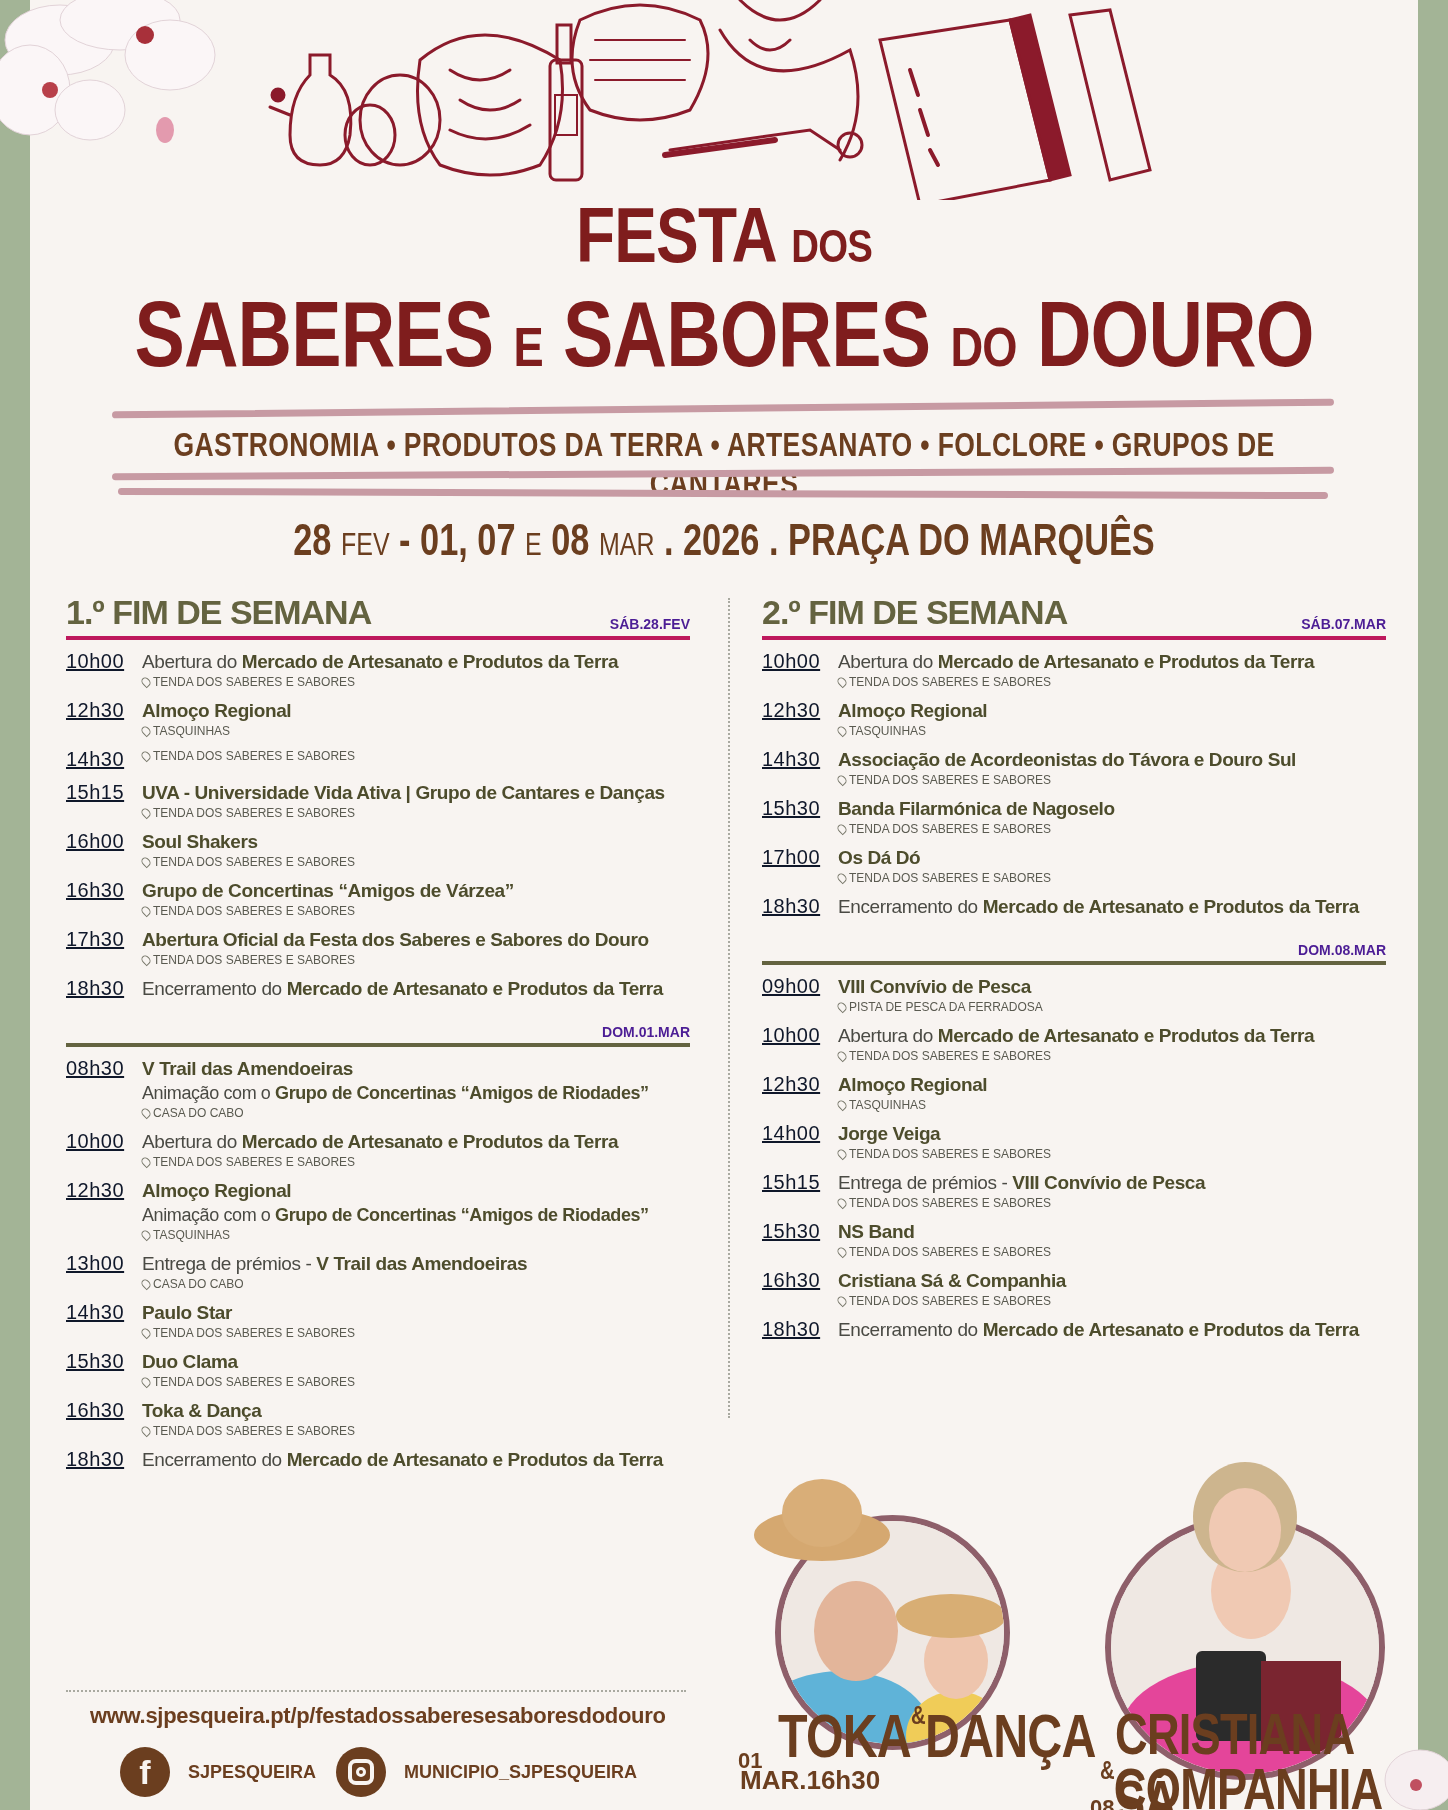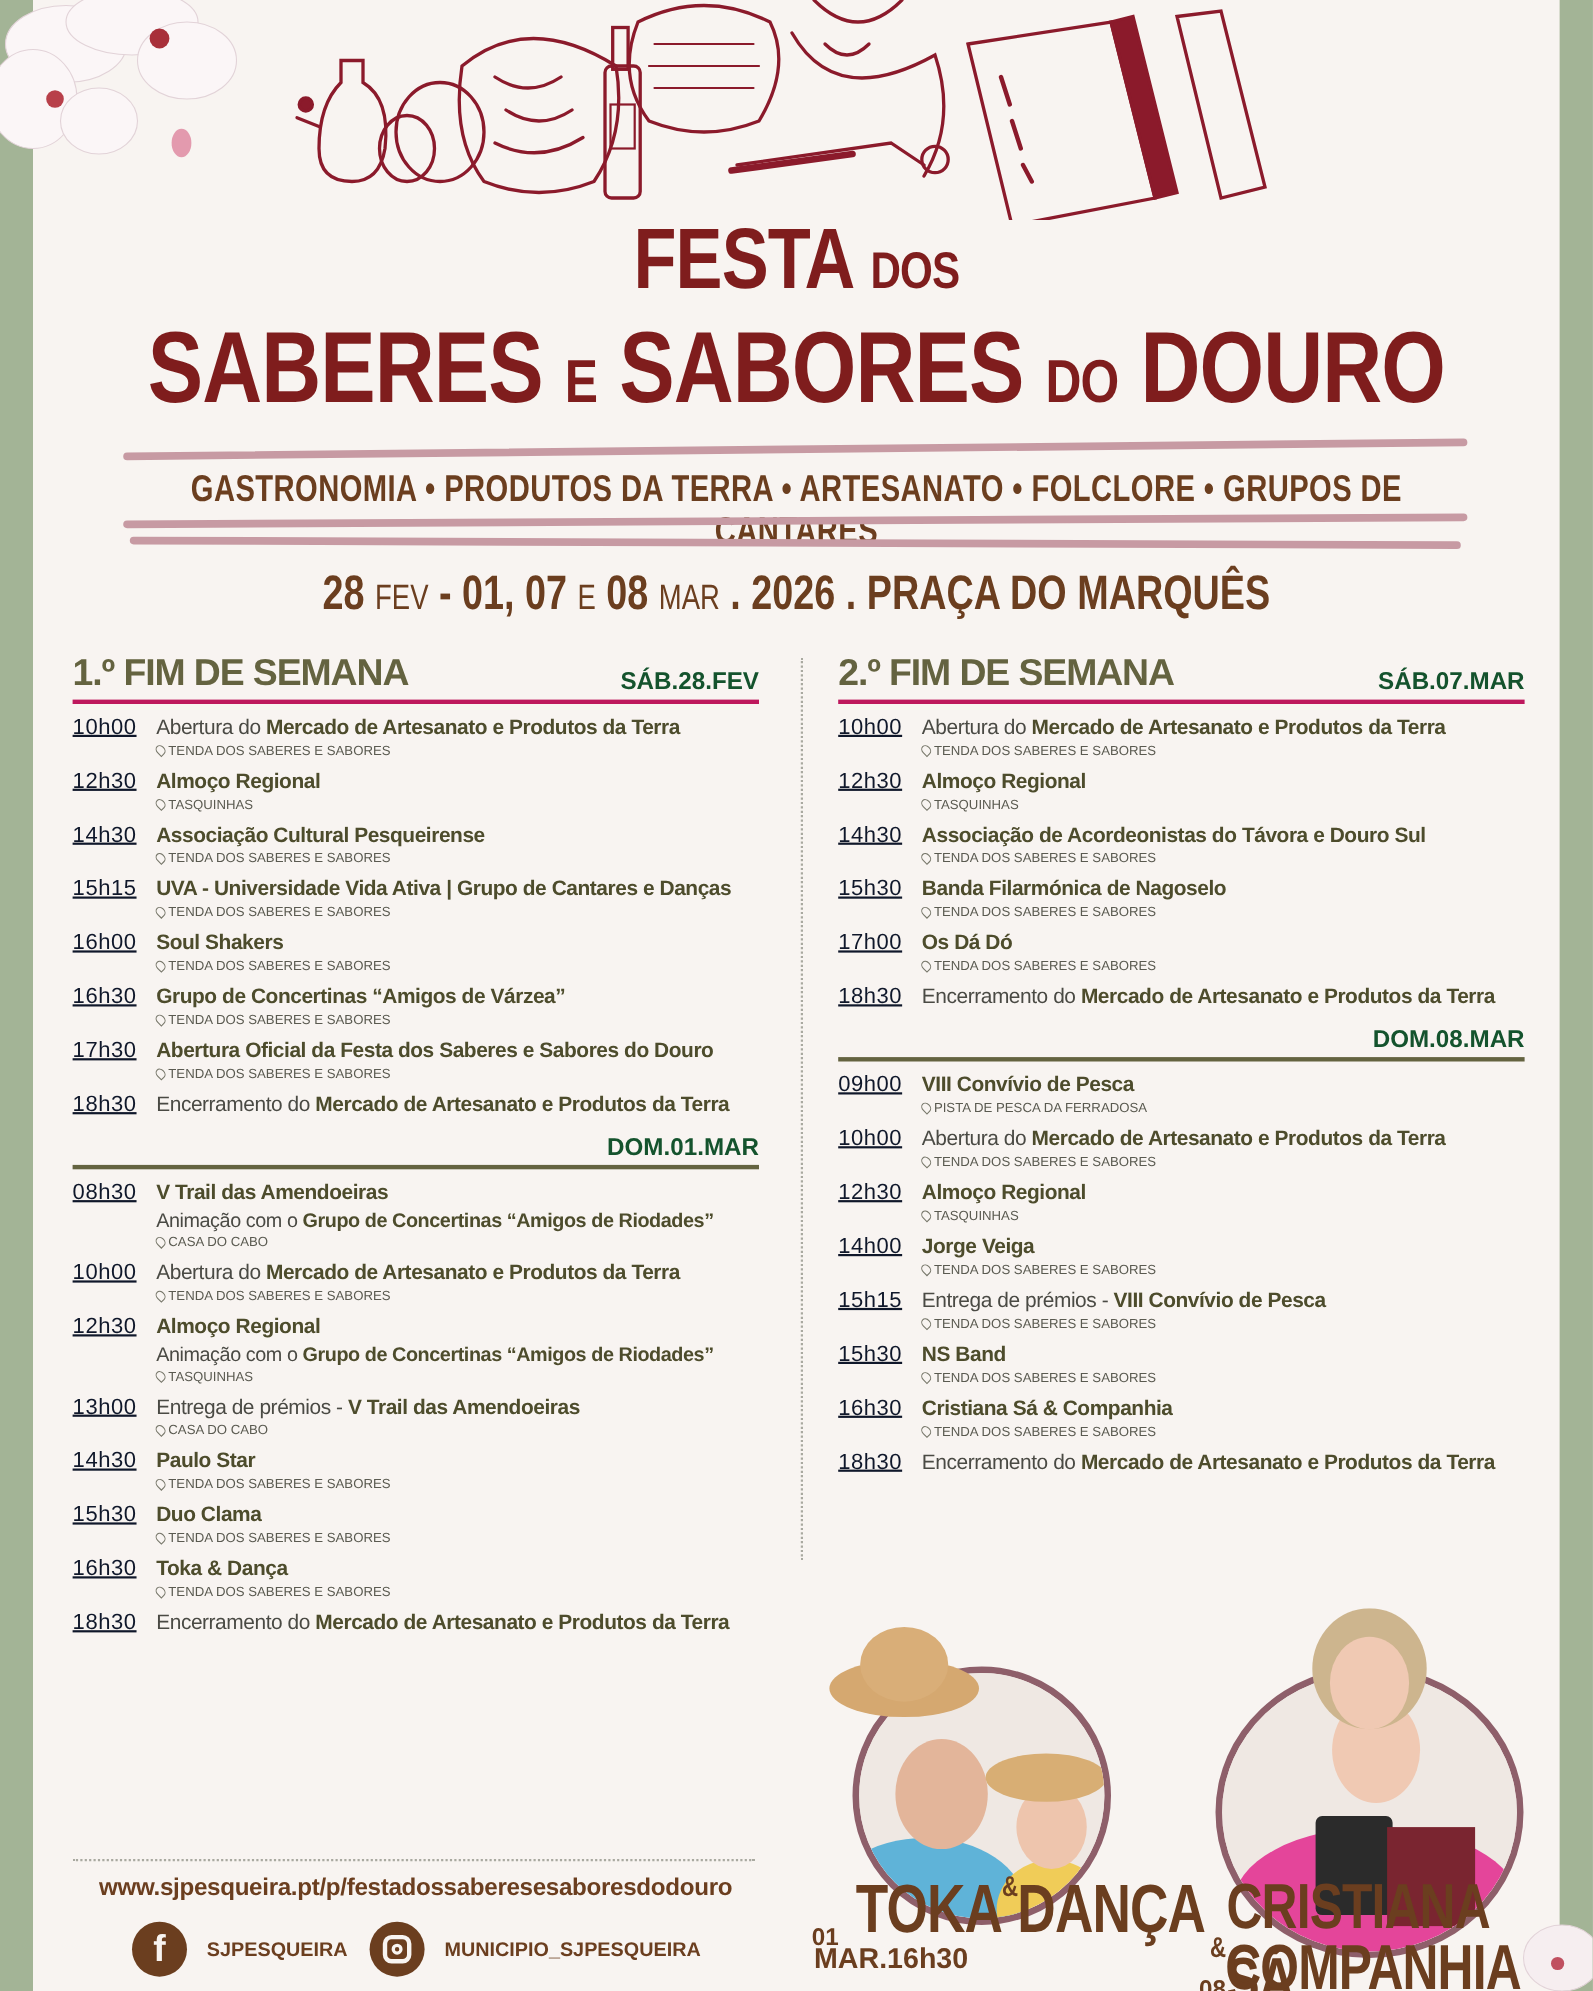--- a/index.html
+++ b/index.html
@@ -28,21 +28,21 @@
   .tagline { position: absolute; left: 0; top: 425px; width: 1448px; text-align: center; color: #6b3e1f; font-size: 34px; font-weight: bold; transform: scaleX(0.78); transform-origin: center; letter-spacing: 0.5px; }
   .dates { position: absolute; left: 0; top: 515px; width: 1448px; text-align: center; color: #6b3e1f; font-size: 44px; font-weight: bold; transform: scaleX(0.78); transform-origin: center; }
   .dates .sm { font-size: 32px; font-weight: normal; }
 
   
   .col { position: absolute; top: 598px; }
   .col-left { left: 66px; width: 624px; }
   .col-right { left: 762px; width: 624px; }
   .wk-header { display: flex; justify-content: space-between; align-items: flex-end; border-bottom: 4px solid #be185d; padding-bottom: 4px; height: 42px; }
   .wk-title { color: #646340; font-size: 34px; font-weight: bold; letter-spacing: -1px; }
-  .day-label { color: #14532d; font-size: 22px; font-weight: bold; }
+  .day-label { color: #4c1d95; font-size: 14px; font-weight: bold; }
   .day-sep { display: flex; justify-content: flex-end; align-items: flex-end; border-bottom: 4px solid #646340; padding-bottom: 3px; height: 36px; margin-top: 10px; }
   .ev { display: flex; margin-top: 10px; }
   .ev-time { width: 76px; flex: none; color: #0f172a; font-size: 20px; letter-spacing: 0.5px; text-decoration: underline; }
   .ev-body { flex: 1; color: #4a4a44; font-size: 19px; line-height: 24px; letter-spacing: -0.4px; }
   .ev-body b { color: #4d4c2c; }
   .ev-sub { font-size: 18px; }
   .ev-loc { font-size: 12px; color: #5a5a50; letter-spacing: 0; line-height: 14px; margin-top: 1px; }
   .pin { display: inline-block; width: 8px; height: 10px; border: 1.5px solid #77776a; border-radius: 50% 50% 50% 0; transform: rotate(-45deg); margin-right: 3px; vertical-align: -1px; }
 
   .divider-v { position: absolute; left: 728px; top: 598px; height: 820px; border-left: 2px dotted #a9a9a0; }
@@ -167,21 +167,20 @@
       <div class="ev">
         <span class="ev-time">12h30</span>
         <div class="ev-body">
           <div><span></span><b>Almoço Regional</b></div>
           <div class="ev-loc"><span class="pin"></span><span>TASQUINHAS</span></div>
         </div>
       </div>
       <div class="ev">
         <span class="ev-time">14h30</span>
         <div class="ev-body">
-          <div><span></span><b>Associação Cultural Pesqueirense</b></div>
           <div class="ev-loc"><span class="pin"></span><span>TENDA DOS SABERES E SABORES</span></div>
         </div>
       </div>
       <div class="ev">
         <span class="ev-time">15h15</span>
         <div class="ev-body">
           <div><span></span><b>UVA - Universidade Vida Ativa | Grupo de Cantares e Danças</b></div>
           <div class="ev-loc"><span class="pin"></span><span>TENDA DOS SABERES E SABORES</span></div>
         </div>
       </div>

